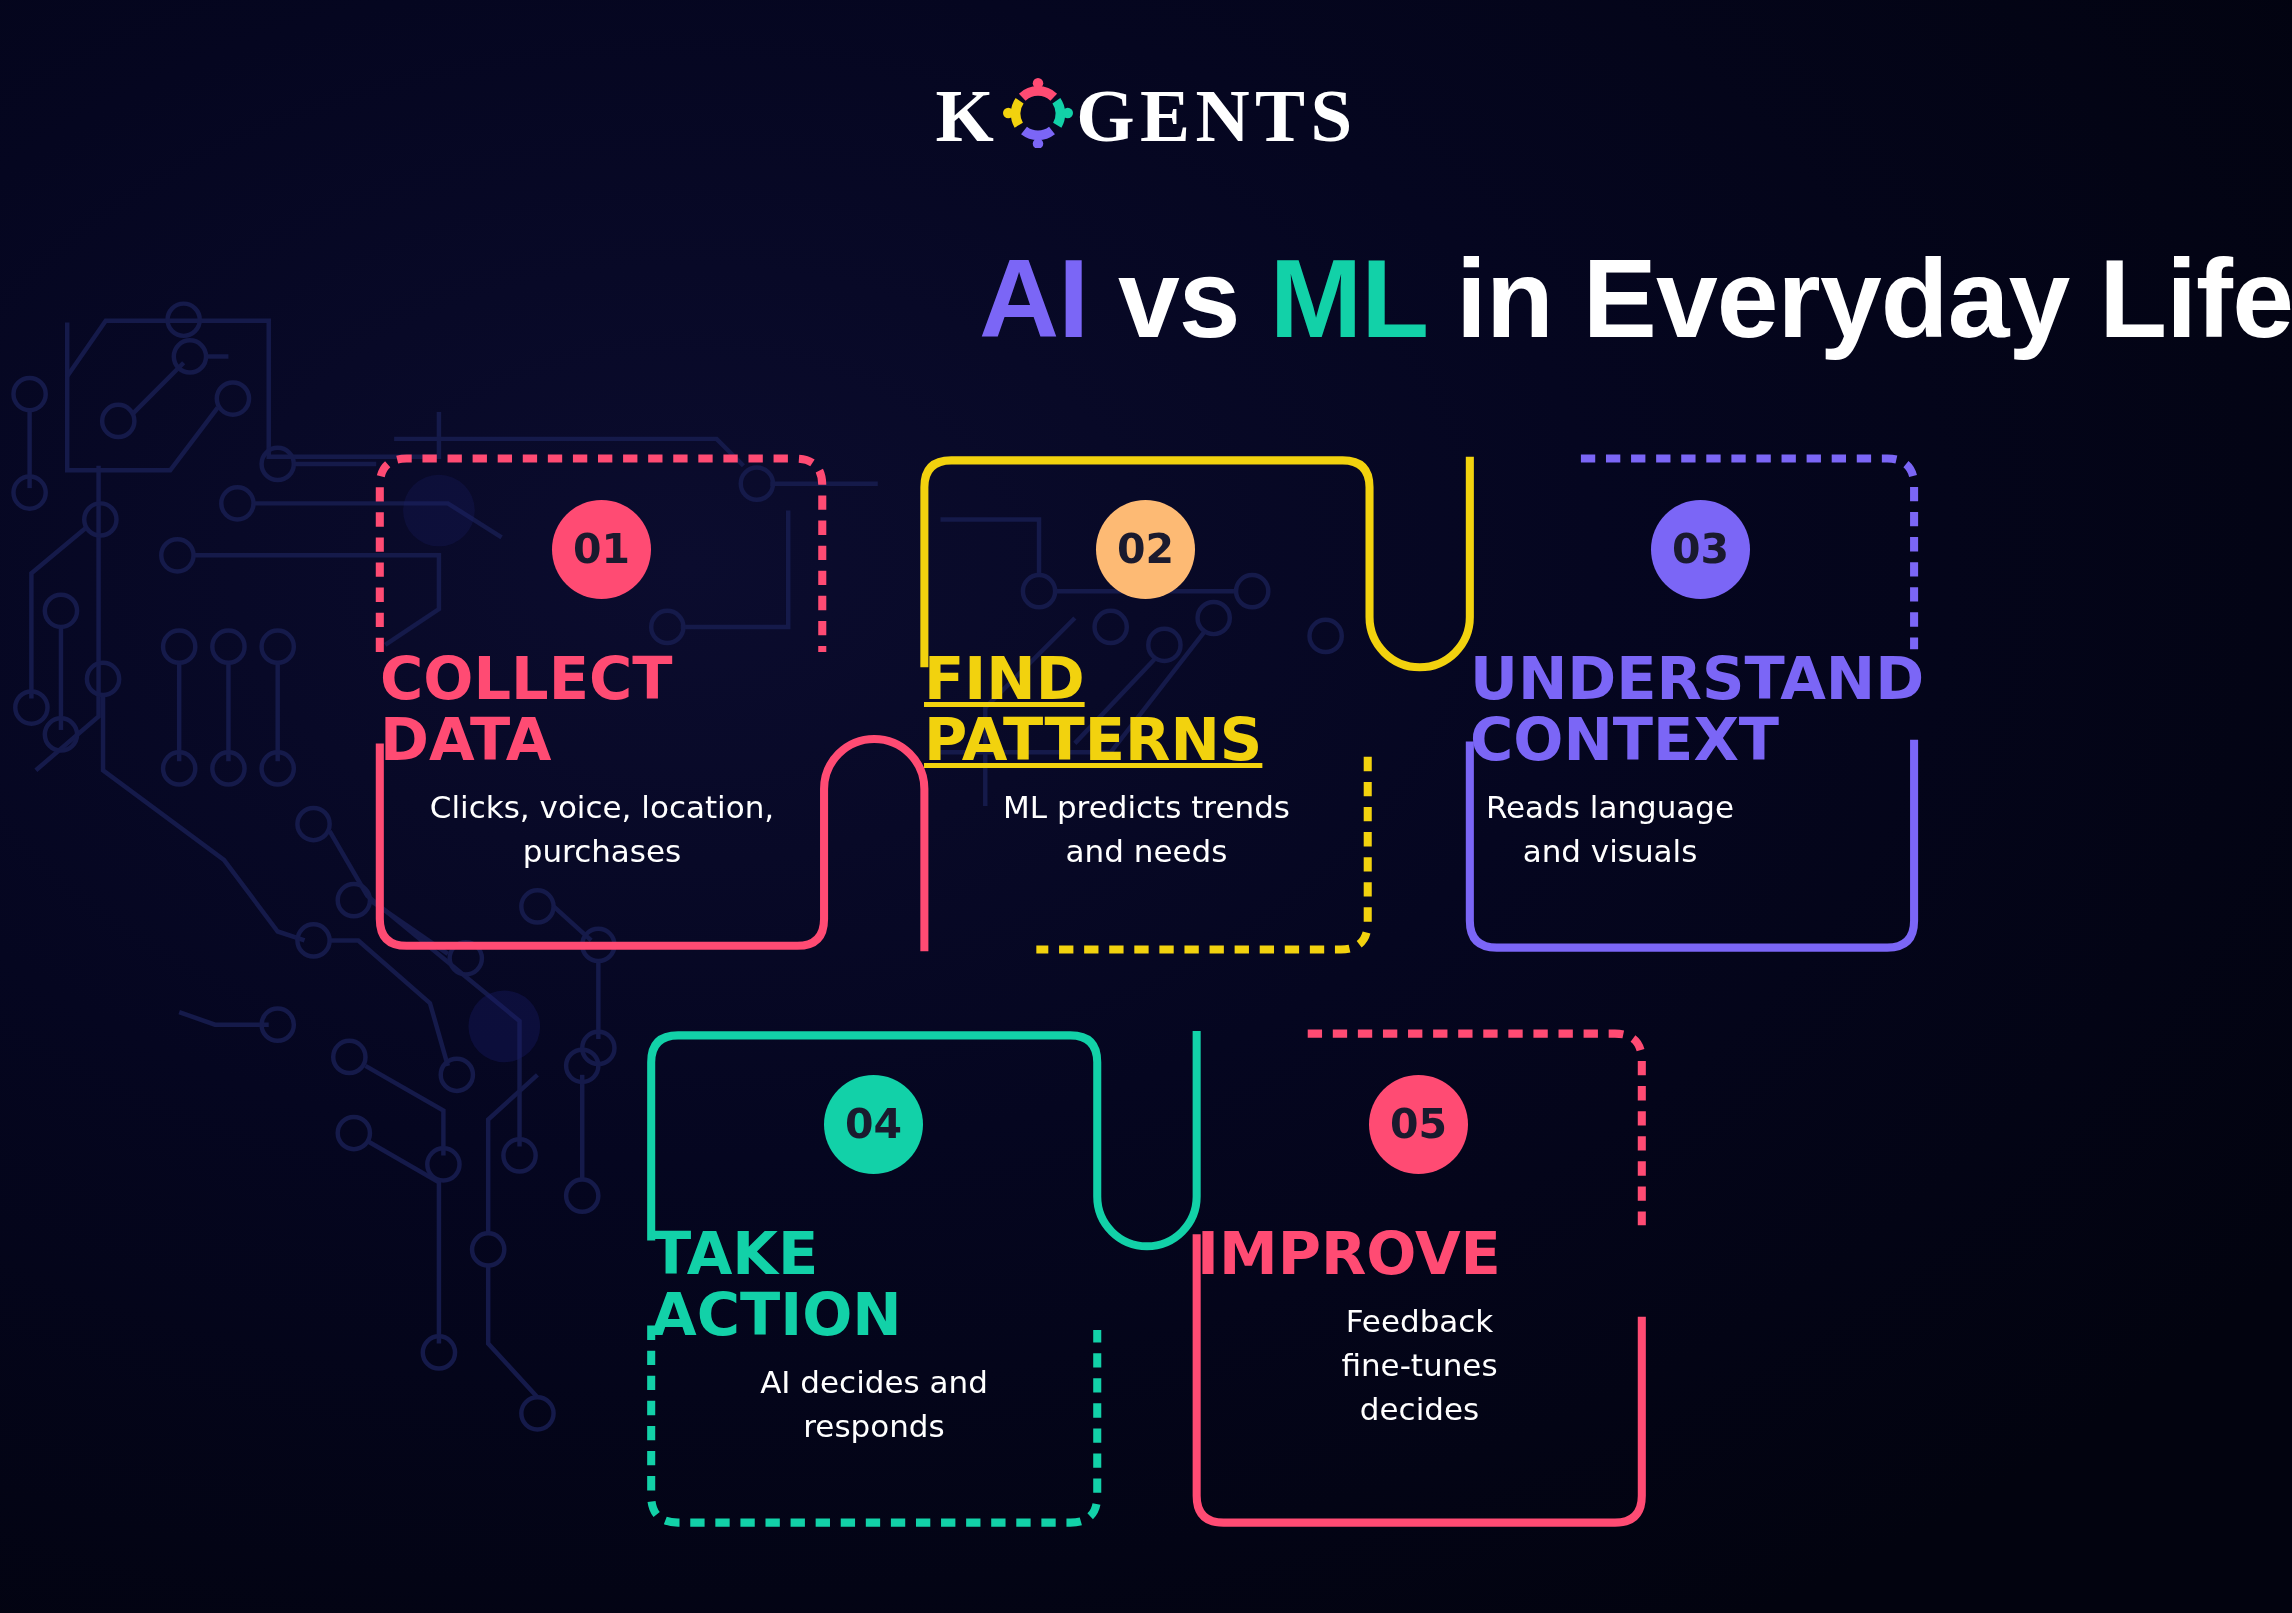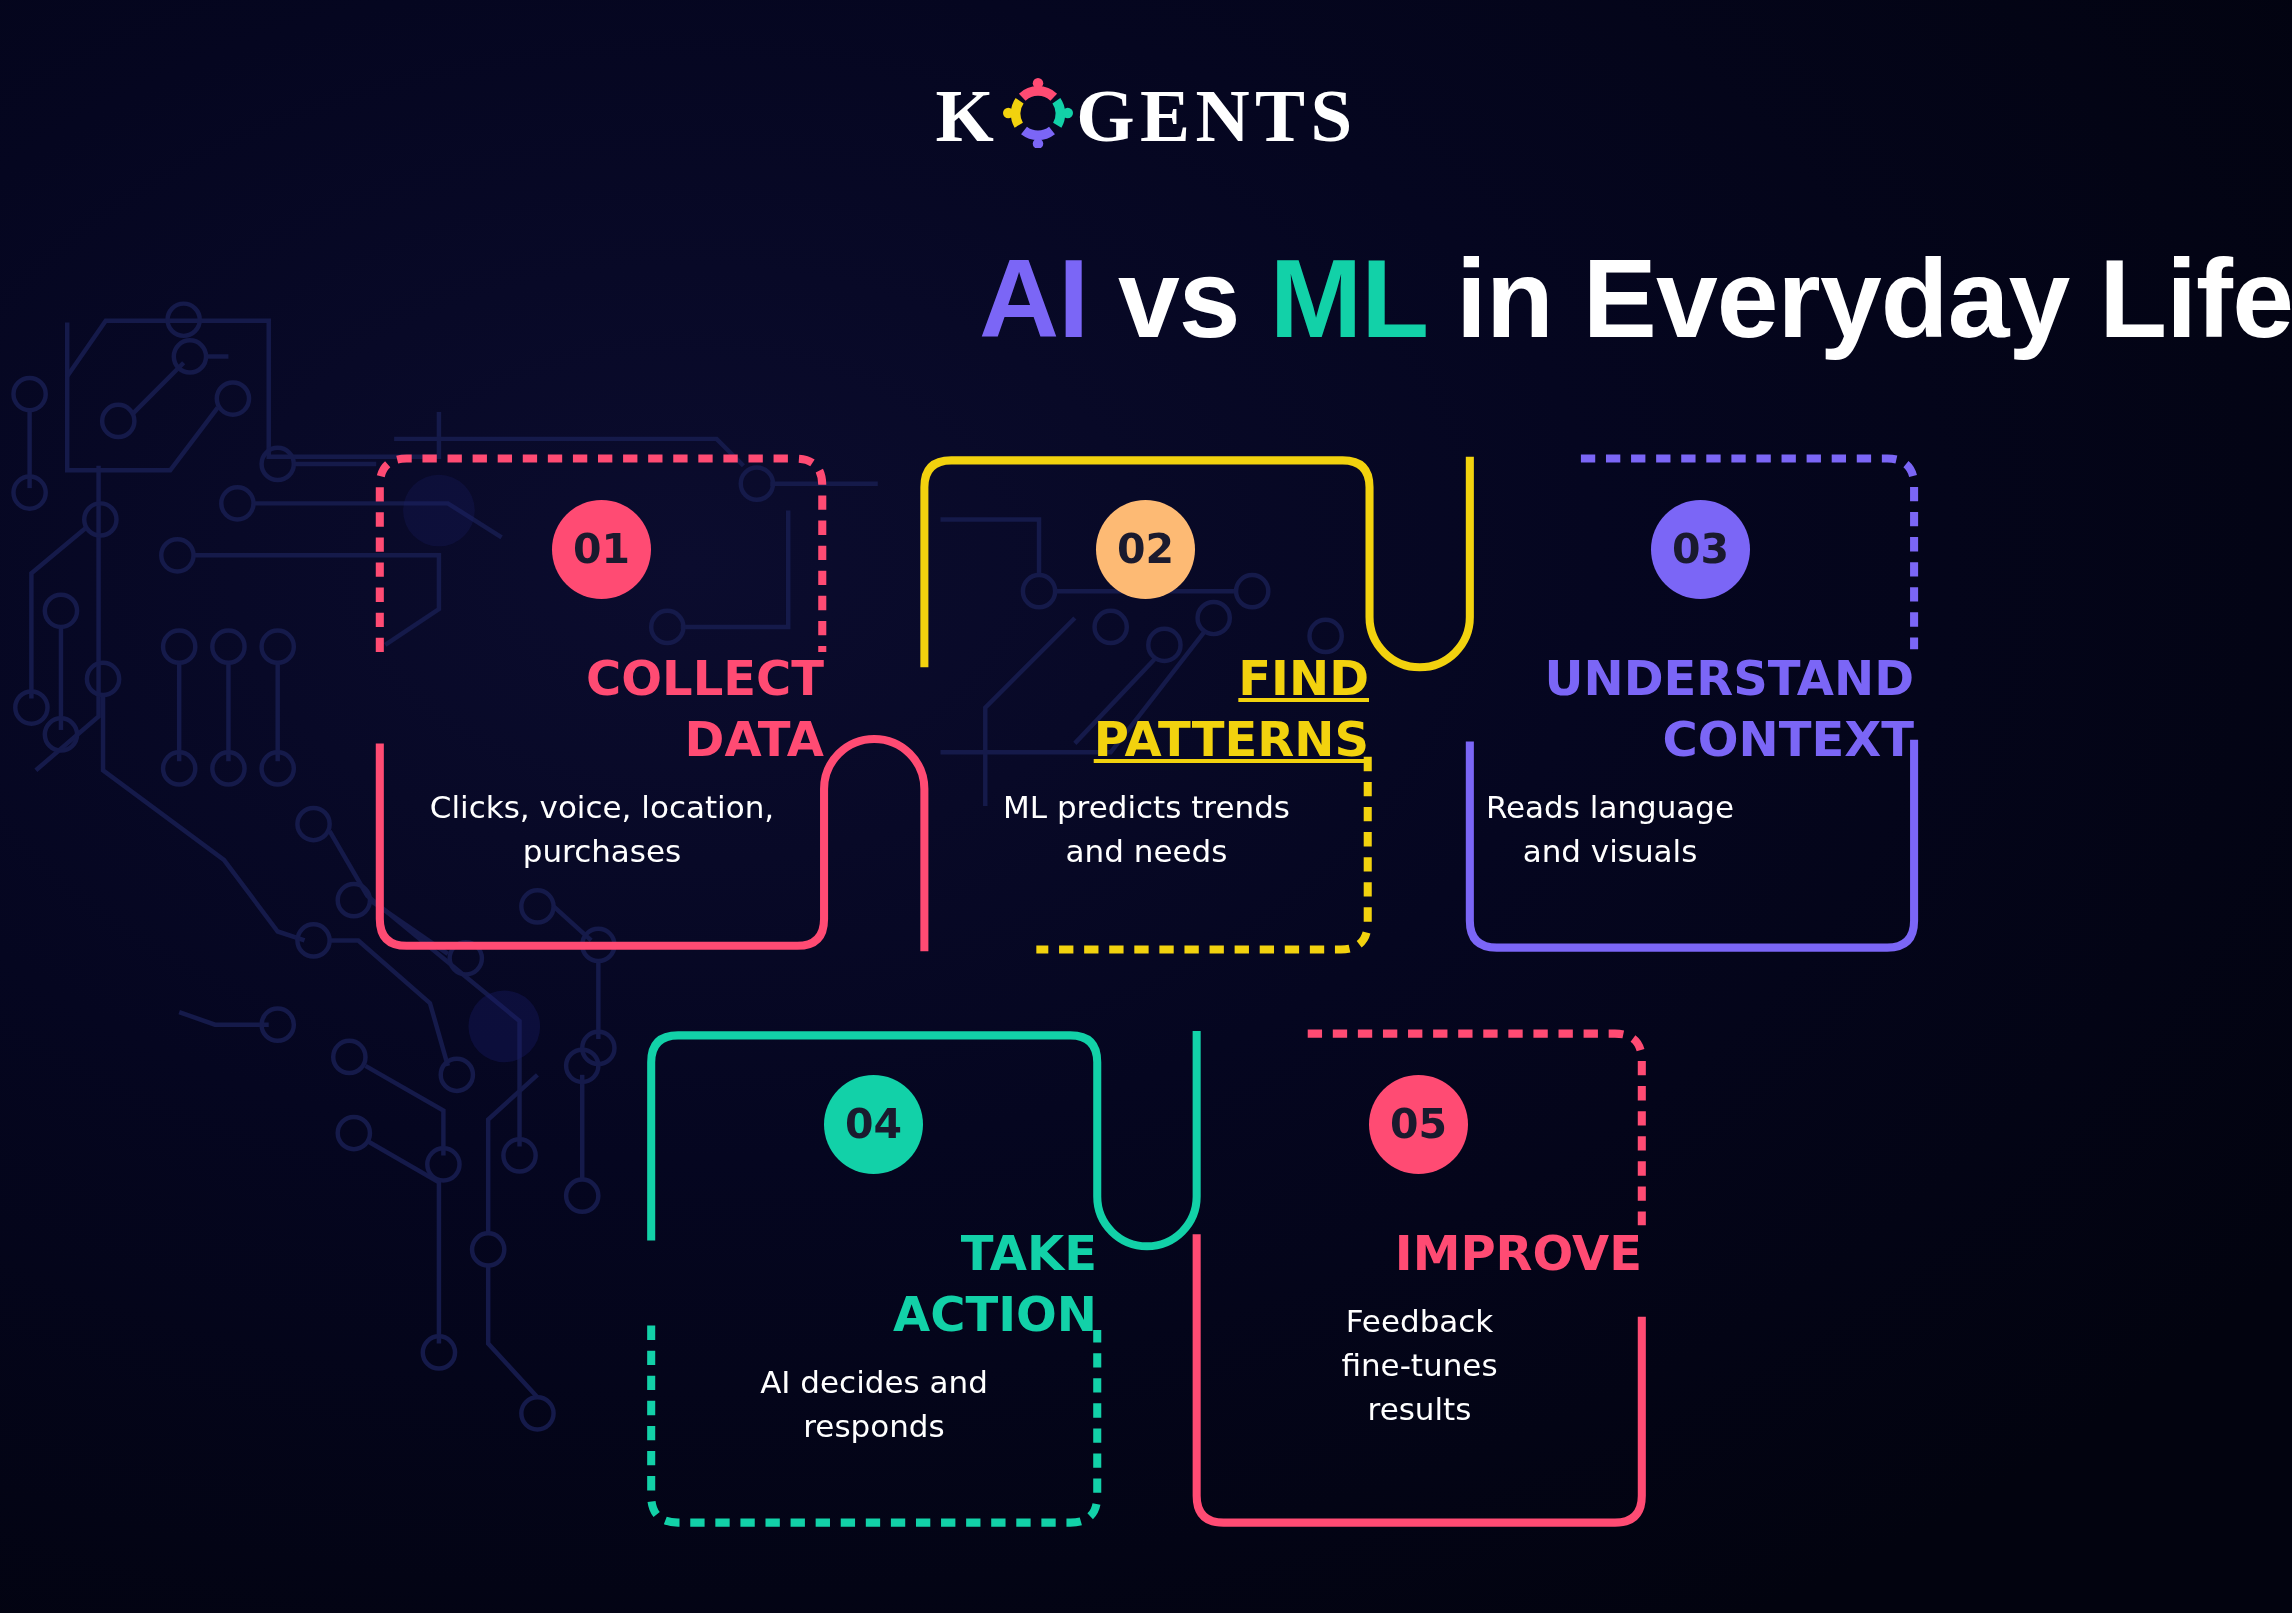--- a/index.html
+++ b/index.html
@@ -22,21 +22,21 @@
   }
   .title .ai { color:#7b66f6; }
   .title .ml { color:#12d1a8; }
   .badge {
     position:absolute; width:99px; height:99px; border-radius:50%;
     font-family:"DejaVu Sans", sans-serif; font-weight:bold; font-size:41px;
     color:#1a1a2e; line-height:99px; text-align:center;
   }
   .heading {
     position:absolute; font-family:"DejaVu Sans", sans-serif; font-weight:bold;
-    font-size:48px; line-height:61px; text-align:right; white-space:pre-line;
+    font-size:59px; line-height:61px; text-align:left; white-space:pre-line;
   }
   .desc {
     position:absolute; font-family:"DejaVu Sans", sans-serif; font-size:31px;
     line-height:44px; color:#ffffff; text-align:center; white-space:pre-line; font-weight:normal;
   }
 </style>
 </head>
 <body>
 
 <svg class="layer" viewBox="0 0 2560 1802">
@@ -196,15 +196,15 @@
 ACTION</div>
   <div class="desc" style="left:651px; width:446px; top:1360px;">AI decides and
 responds</div>
 </div>
 
 <div>
   <div class="badge" style="left:1369px; top:1075px; background:#ff4b73;">05</div>
   <div class="heading" style="left:1197px; width:445px; top:1223px; color:#ff4b73;">IMPROVE</div>
   <div class="desc" style="left:1197px; width:445px; top:1299px;">Feedback
 fine-tunes
-results</div>
+decides</div>
 </div>
 
 
 </body></html>

